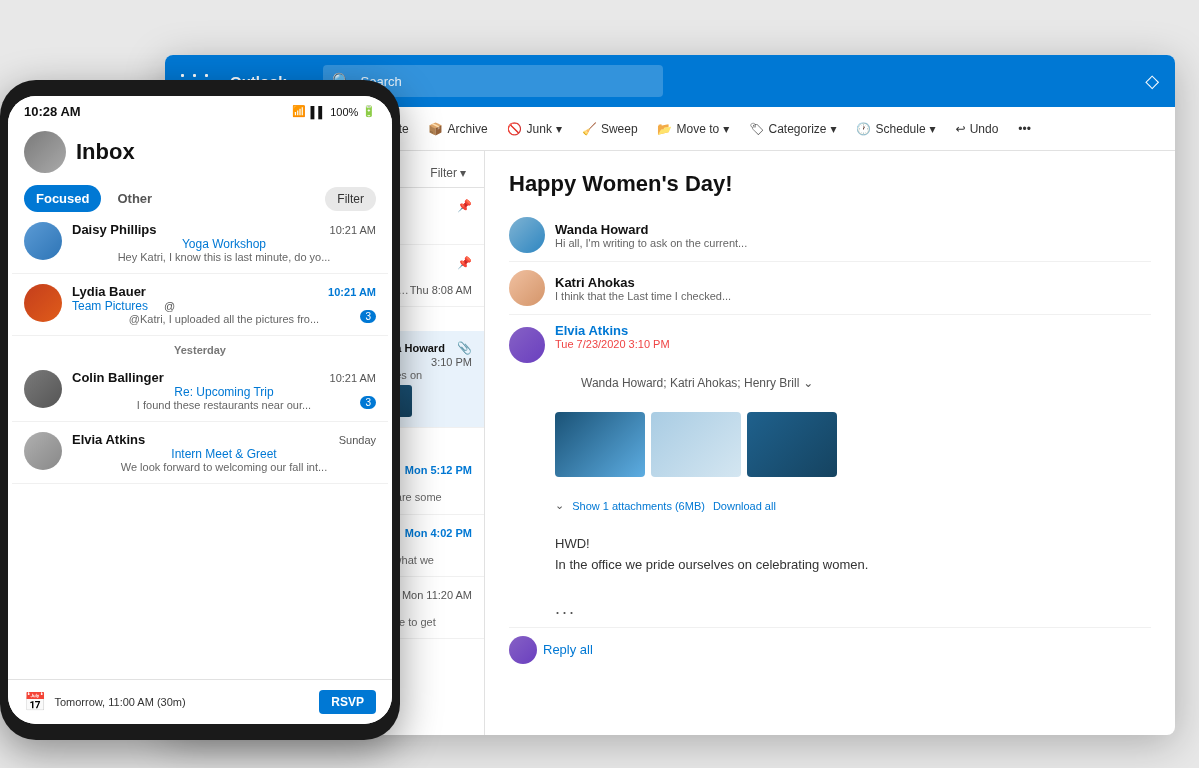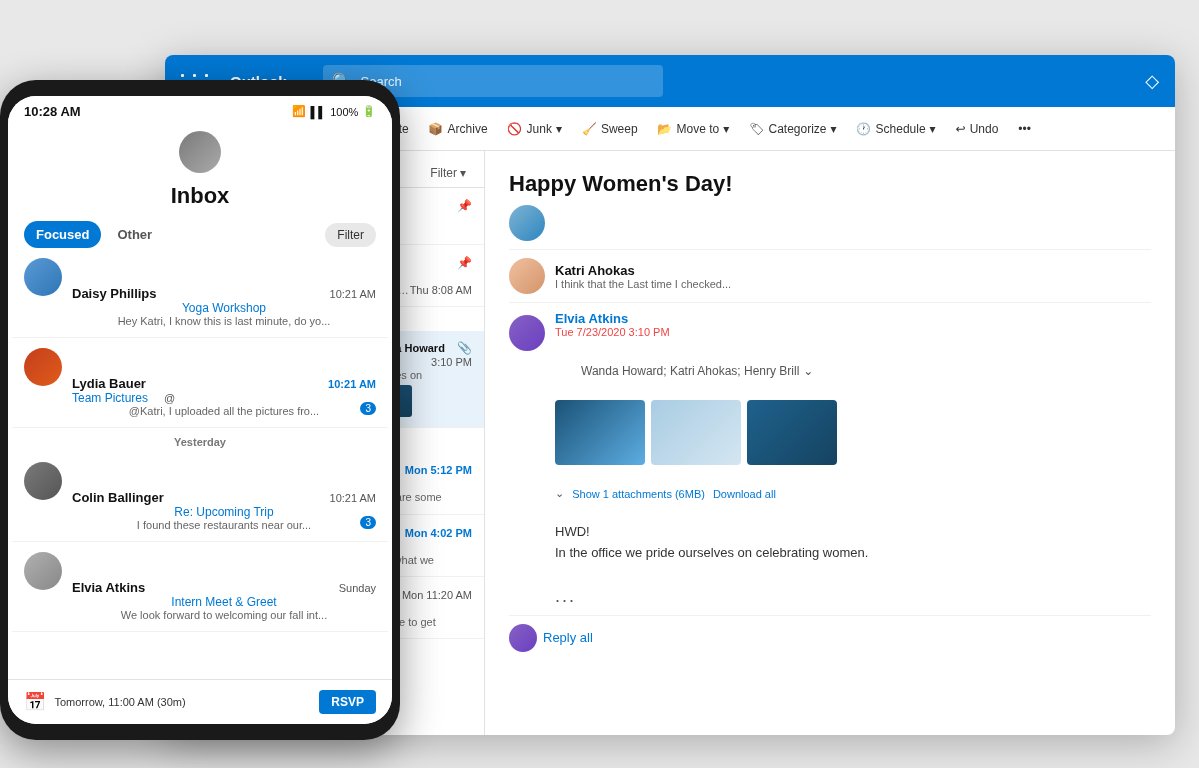--- a/index.html
+++ b/index.html
@@ -249,20 +249,21 @@
     
     .reading-pane {
       flex: 1;
       padding: 20px 24px;
       overflow-y: auto;
     }
     .reading-title {
       font-size: 22px;
       font-weight: 600;
       color: #111;
+      margin-bottom: 12px;
     }
 
     
     .contact-items {
       margin-bottom: 8px;
     }
     .contact-item {
       display: flex;
       align-items: center;
       gap: 10px;
@@ -371,21 +372,20 @@
       justify-content: space-between;
       align-items: center;
     }
     .phone-time { font-size: 13px; font-weight: 700; color: #111; }
     .phone-icons { display: flex; align-items: center; gap: 4px; font-size: 11px; color: #111; }
     .phone-header {
       padding: 8px 16px;
       display: flex;
       align-items: center;
       gap: 10px;
-      flex-direction: column;
     }
     .phone-avatar-large {
       width: 42px; height: 42px;
       border-radius: 50%;
       background: linear-gradient(135deg, #7a7a7a, #aaa);
     }
     .phone-title { font-size: 22px; font-weight: 700; color: #111; }
     .phone-tabs-row {
       display: flex;
       align-items: center;
@@ -442,21 +442,20 @@
     }
     .p-av-dp { background: linear-gradient(135deg, #5b9bd5, #2e75b6); }
     .p-av-lb { background: linear-gradient(135deg, #c43e1c, #e05c1a); }
     .p-av-cb { background: linear-gradient(135deg, #7a7a7a, #555); }
     .p-av-ea { background: linear-gradient(135deg, #b0b0b0, #888); }
     .phone-email-content { flex: 1; min-width: 0; }
     .phone-sender-row {
       display: flex;
       justify-content: space-between;
       align-items: baseline;
-      margin-top: 28px;
     }
     .phone-sender { font-size: 13px; font-weight: 600; color: #111; }
     .phone-time-label { font-size: 11px; color: #555; }
     .phone-time-blue { font-size: 11px; color: #0078d4; font-weight: 600; }
     .phone-subject { font-size: 12px; color: #0078d4; font-weight: 500; }
     .phone-preview { font-size: 11px; color: #666; white-space: nowrap; overflow: hidden; text-overflow: ellipsis; }
     .phone-badge {
       background: #0078d4;
       color: white;
       border-radius: 10px;
@@ -661,20 +660,24 @@
       </div>
     </div>
 
     <div class="reading-pane">
       <div class="reading-title">Happy Women's Day!</div>
 
       <div class="contact-items">
 
         <div class="contact-item">
           <div class="contact-avatar contact-avatar-wh"></div>
+          <div class="contact-info">
+            <div class="contact-name">Wanda Howard</div>
+            <div class="contact-preview">Hi all, I'm writing to ask on the current...</div>
+          </div>
         </div>
 
         <div class="contact-item">
           <div class="contact-avatar contact-avatar-ka"></div>
           <div class="contact-info">
             <div class="contact-name">Katri Ahokas</div>
             <div class="contact-preview">I think that the Last time I checked...</div>
           </div>
         </div>
 

